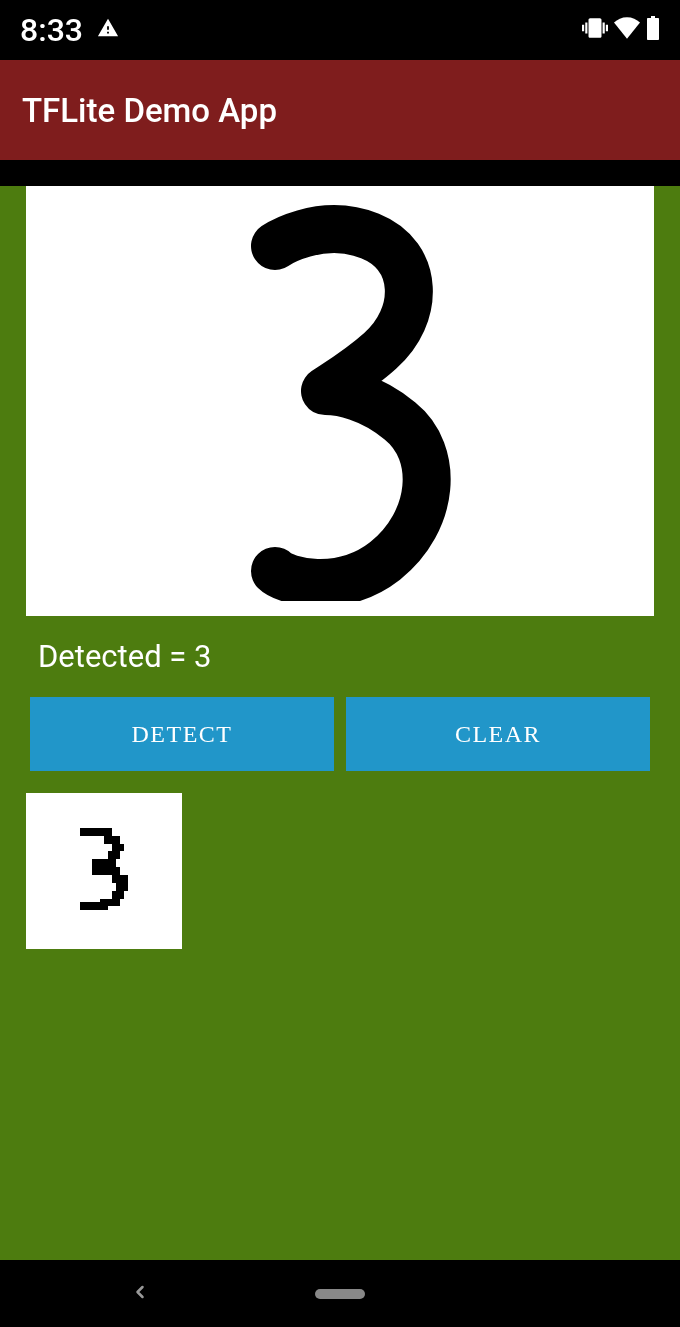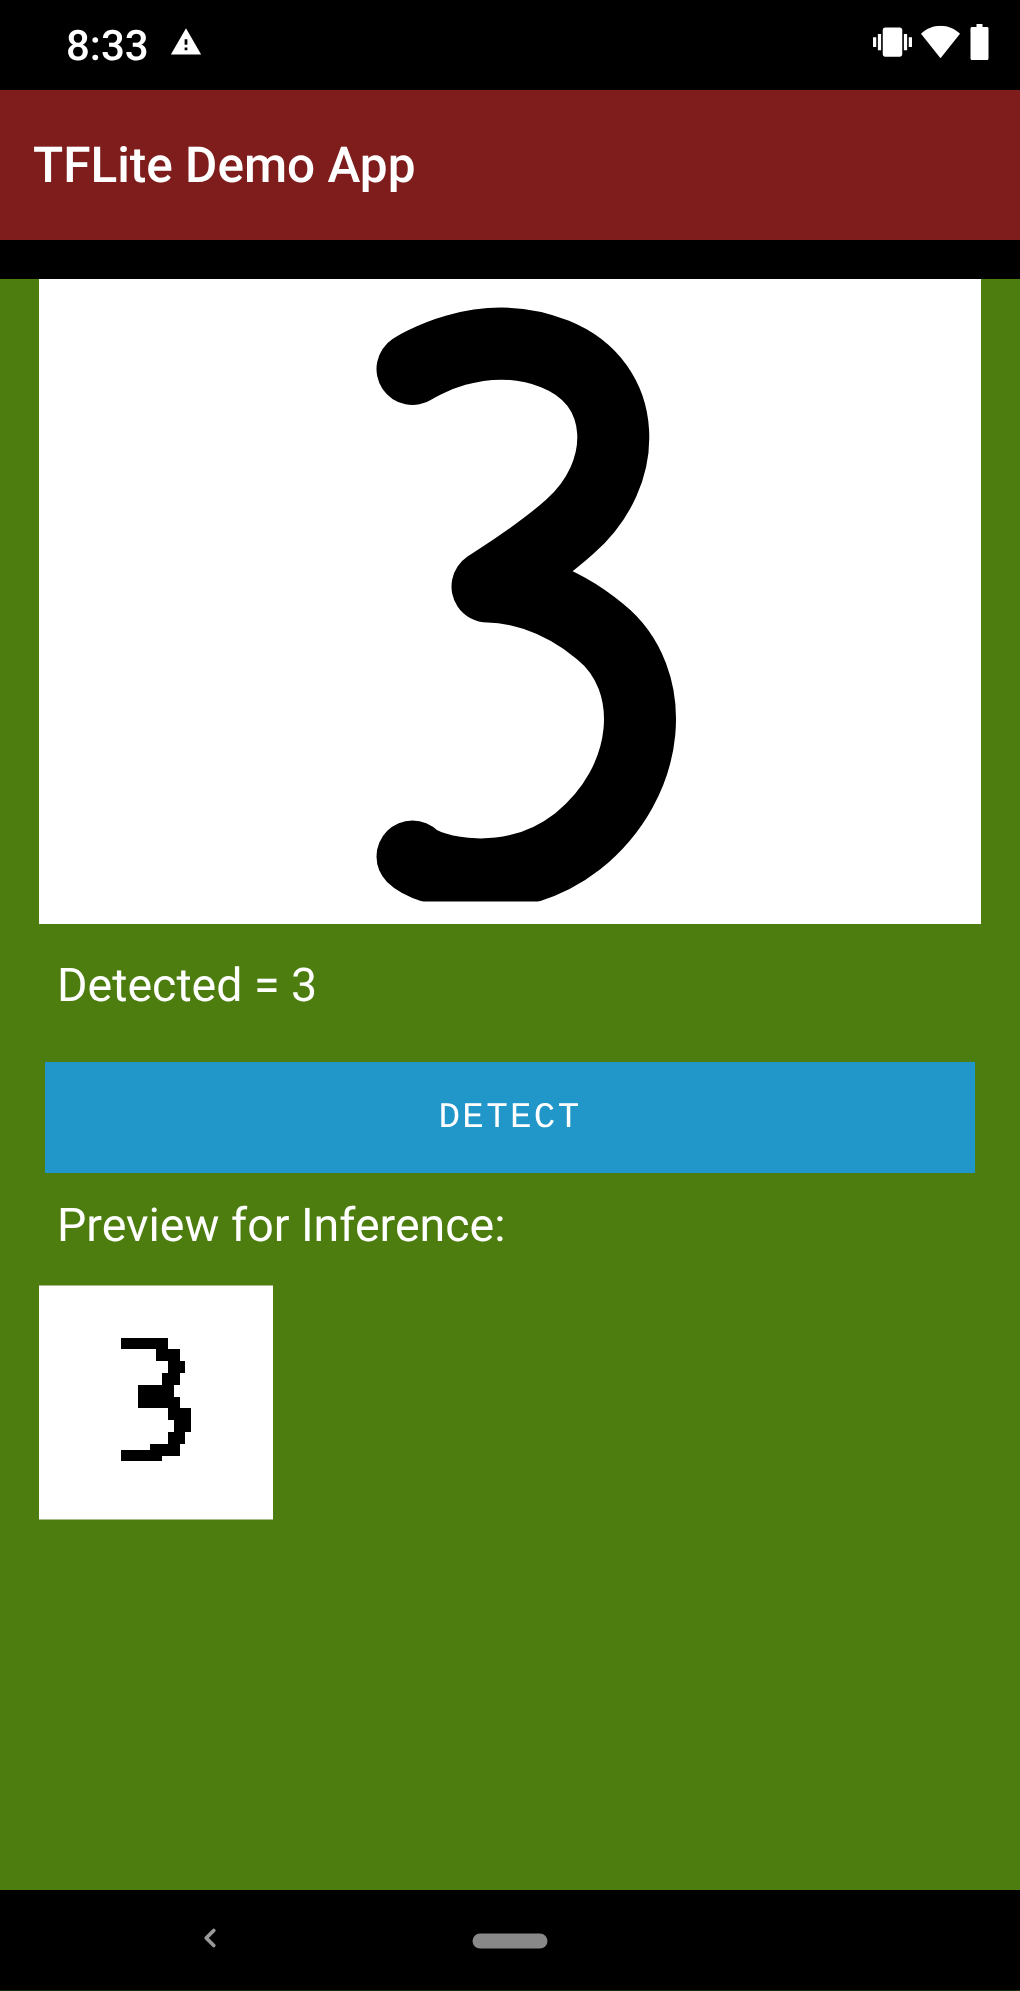--- a/index.html
+++ b/index.html
@@ -22,23 +22,22 @@
       justify-content: space-between;
       padding: 0 20px;
       color: #ffffff;
     }
     .status-left {
       display: flex;
       align-items: center;
       gap: 14px;
     }
     .status-time {
-      font-size: 28px;
+      font-size: 32px;
       font-weight: 500;
-      margin-left: 24px;
     }
     .status-right {
       display: flex;
       align-items: center;
       gap: 6px;
     }
     .app-bar {
       height: 100px;
       display: flex;
       align-items: center;
@@ -77,22 +76,21 @@
     .action-button {
       flex: 1;
       background: #2196c9;
       color: #ffffff;
       border: none;
       height: 74px;
       font-size: 24px;
       font-weight: 500;
       letter-spacing: 1.5px;
       cursor: pointer;
-      font-family: Liberation Mono, monospace;
-      margin-top: 11px;
+      font-family: Liberation Serif, serif;
     }
     .preview-label {
       color: #ffffff;
       font-size: 31px;
       padding: 16px 0 0 38px;
     }
     .preview-image {
       background: #ffffff;
       width: 156px;
       height: 156px;
@@ -169,23 +167,23 @@
                C 150 190, 180 195, 210 220
                C 250 252, 245 320, 195 360
                C 150 395, 95 380, 85 370" stroke="#000000" stroke-width="48" fill="none" stroke-linecap="round" stroke-linejoin="round"></path>
     </svg>
   </div>
 
   <div class="detected-text">Detected = 3</div>
 
   <div class="button-row">
     <button class="action-button">DETECT</button>
-  </div>
-
-  <div class="preview-label">Preview for Inference:</div>
+    <button class="action-button">CLEAR</button>
+  </div>
+
 
   <div class="preview-image">
     <svg width="110" height="130" viewBox="0 0 28 28" style="image-rendering: pixelated;">
       <g fill="#000000" shape-rendering="crispEdges">
         <rect x="8" y="3" width="8" height="2"></rect>
         <rect x="14" y="5" width="4" height="2"></rect>
         <rect x="16" y="7" width="3" height="2"></rect>
         <rect x="15" y="9" width="3" height="2"></rect>
         <rect x="11" y="11" width="6" height="2"></rect>
         <rect x="11" y="13" width="7" height="2"></rect>

